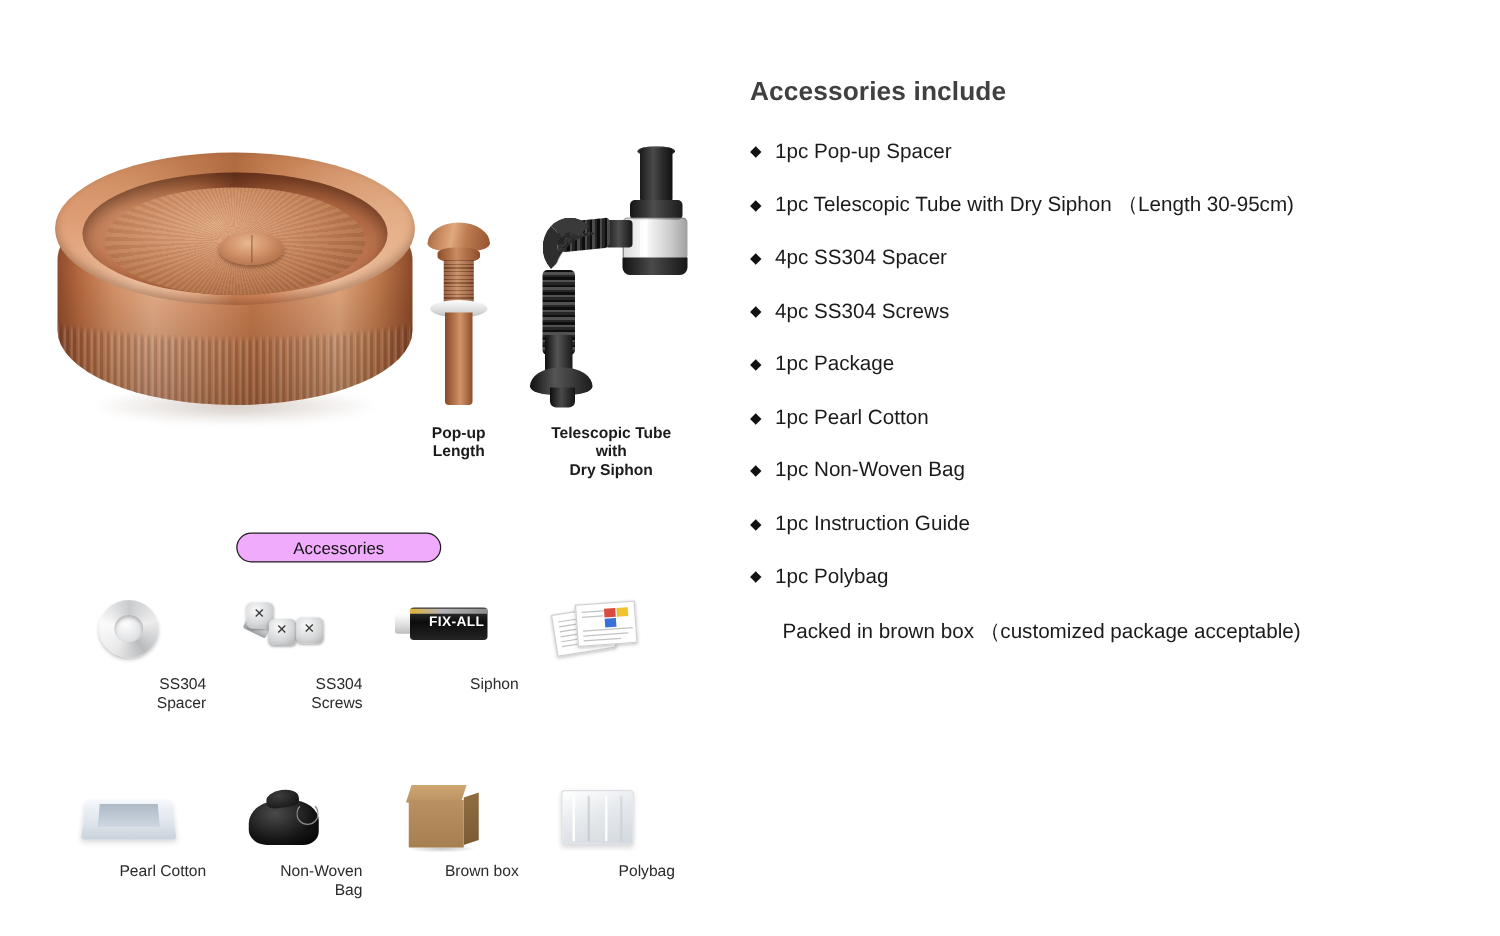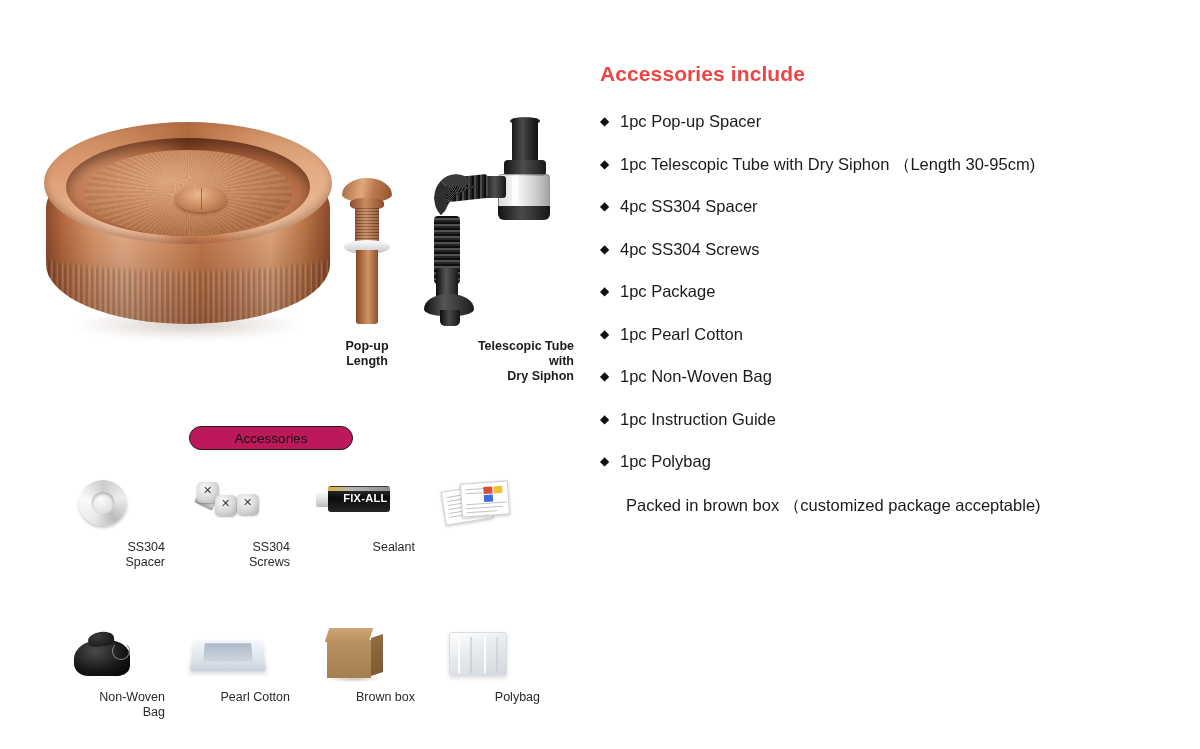--- a/index.html
+++ b/index.html
@@ -198,28 +198,28 @@
     position:absolute; left:12px; top:192px; width:20px; height:16px;
     background: linear-gradient(90deg,#0d0d0d,#4a4a4a 45%,#141414);
     border-radius: 0 0 5px 5px;
   }
 
   .part-label{
     position:absolute; text-align:center; font-size:12.5px; line-height:15px;
     color:#1b1b1b; font-weight:700; white-space:pre-line;
   }
   .label-drainer{ left:318px; top:339px; width:98px; }
-  .label-tube{ left:404px; top:339px; width:170px;text-align:right; }
+  .label-tube{ left:404px; top:339px; width:170px; }
 
   
   .acc-pill{
     position:absolute; left:189px; top:426px; width:164px; height:24px;
     border:1.6px solid #1b1b1b; border-radius:13px;
     display:flex; align-items:center; justify-content:center;
-    font-size:13.5px; color:#111; background:#be185d;
+    font-size:13.5px; color:#111; background:#f0abfc;
   }
 
   
   .grid{ position:absolute; left:40px; top:468px; width:520px; }
   .grid-row{ display:flex; }
   .cell{ width:125px; text-align:right; }
   .cell .art{ height:66px; position:relative; }
   .cell .cap{
     margin-top:6px; font-size:12.5px; line-height:15px; color:#2a2a2a;
     white-space:pre-line;
@@ -350,21 +350,21 @@
     transform: skewX(-18deg);
   }
   .box-shadow{
     position:absolute; left:2px; top:48px; width:56px; height:6px;
     background: radial-gradient(ellipse at 50% 50%, rgba(0,0,0,.22), rgba(0,0,0,0) 70%);
   }
 
   
   .right { position:absolute; left:600px; top:62px; width:570px; }
   .acc-title{
-    font-size:21px; font-weight:700; color:#ef4444; letter-spacing:.1px;
+    font-size:21px; font-weight:700; color:#404040; letter-spacing:.1px;
   }
   .acc-list{ margin-top:25px; list-style:none; }
   .acc-list li{
     display:flex; align-items:flex-start;
     margin-bottom:22.5px; font-size:16.5px; color:#1b1b1b; line-height:20px;
   }
   .bullet{
     flex:0 0 auto; width:20px; font-size:12px; color:#111; line-height:20px;
   }
   .note{
@@ -453,21 +453,21 @@
 
       <div class="cell">
         <div class="art">
           <div class="sealant">
             <div class="seal-cap"></div>
             <div class="seal-body"></div>
             <div class="seal-strip"></div>
             <div class="seal-brand">FIX-ALL</div>
           </div>
         </div>
-        <div class="cap">Sealant</div>
+        <div class="cap">Siphon</div>
       </div>
 
       <div class="cell">
         <div class="art">
           <div class="papers">
             <div class="sheet a">
               <span class="ln" style="top:5px;width:34px"></span>
               <span class="ln" style="top:9px;width:30px"></span>
               <span class="ln" style="top:13px;width:36px"></span>
               <span class="ln" style="top:17px;width:28px"></span>
@@ -487,38 +487,38 @@
           </div>
         </div>
       </div>
 
     </div>
 
     <div class="grid-row row2" style="margin-top:52px">
 
       <div class="cell">
         <div class="art">
+          <div class="pearl">
+            <div class="pearl-out"></div>
+            <div class="pearl-in"></div>
+          </div>
+        </div>
+        <div class="cap">Pearl Cotton</div>
+      </div>
+
+      <div class="cell">
+        <div class="art">
           <div class="nwbag">
             <div class="nw-body"></div>
             <div class="nw-neck"></div>
             <div class="nw-string"></div>
           </div>
         </div>
         <div class="cap">Non-Woven
 Bag</div>
-      </div>
-
-      <div class="cell">
-        <div class="art">
-          <div class="pearl">
-            <div class="pearl-out"></div>
-            <div class="pearl-in"></div>
-          </div>
-        </div>
-        <div class="cap">Pearl Cotton</div>
       </div>
 
       <div class="cell">
         <div class="art">
           <div class="box">
             <div class="box-shadow"></div>
             <div class="box-side"></div>
             <div class="box-top"></div>
             <div class="box-front"></div>
           </div>

